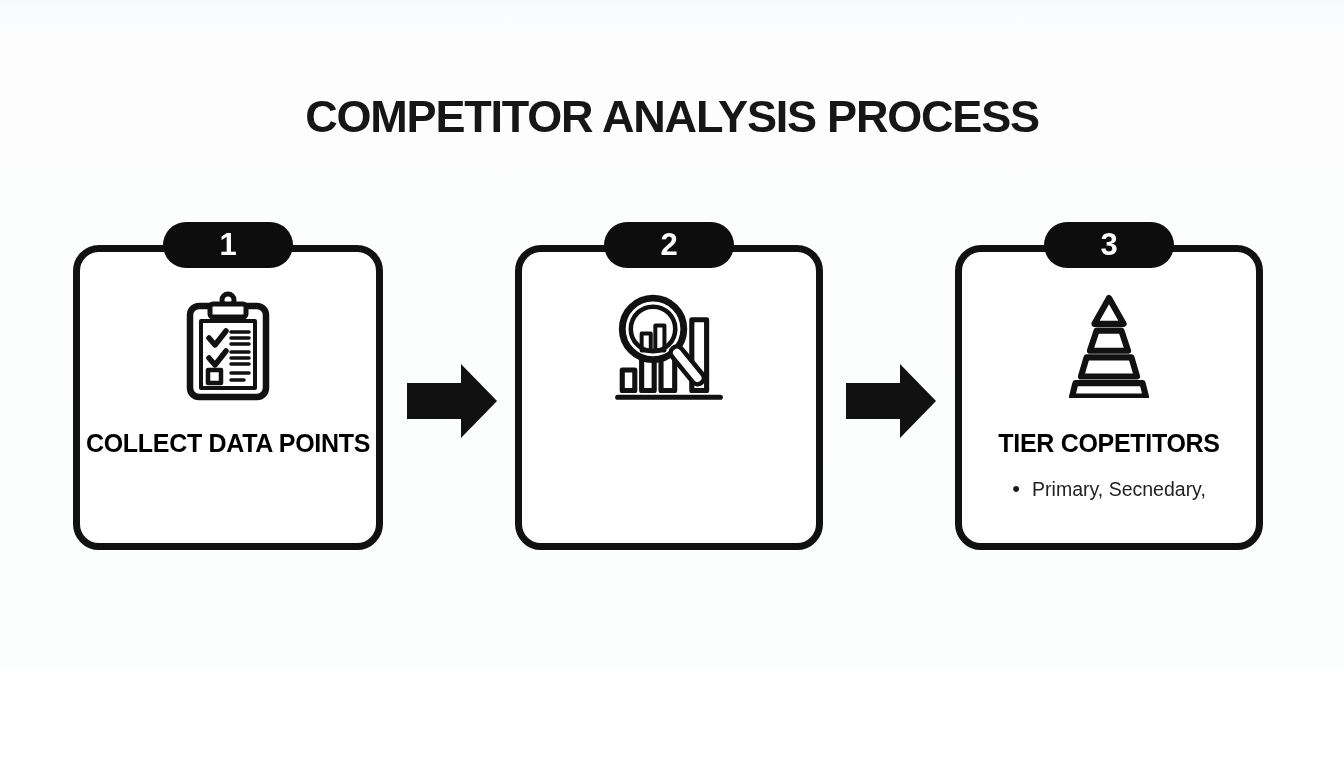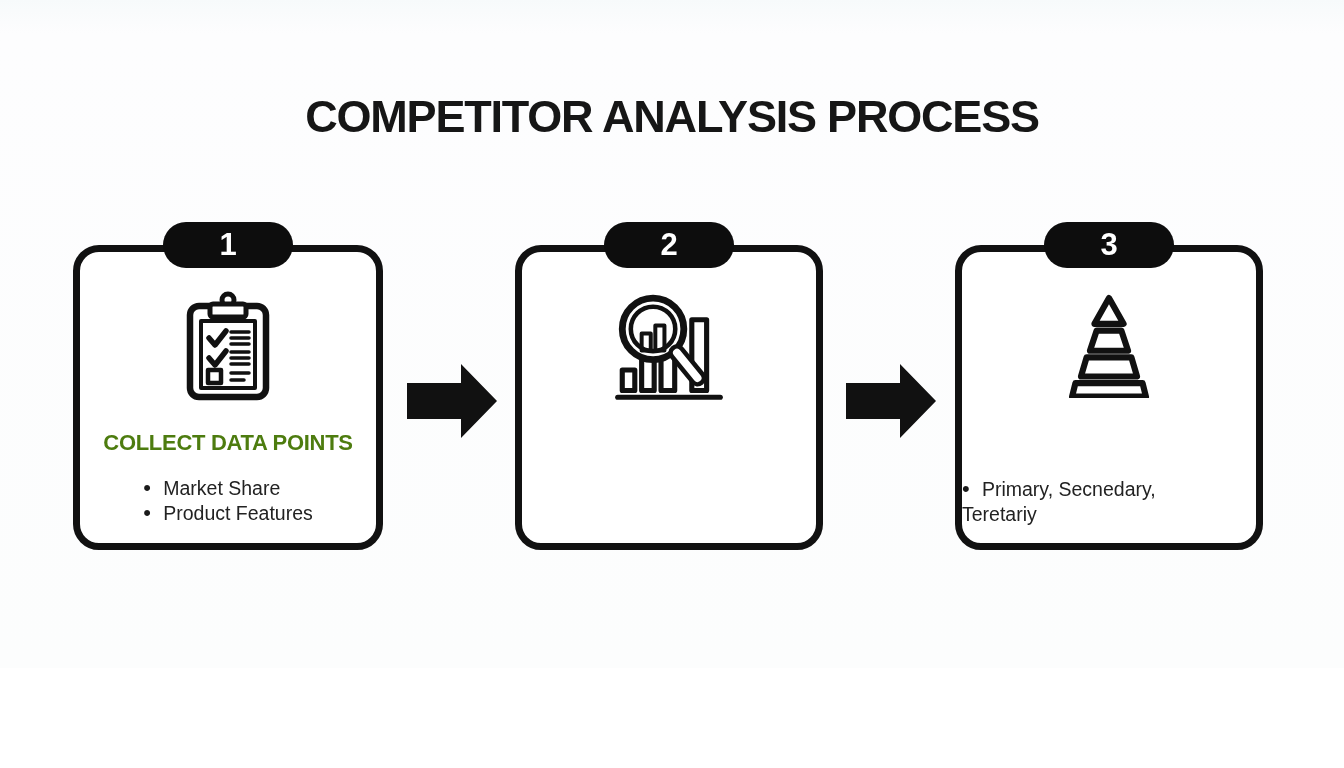--- a/index.html
+++ b/index.html
@@ -25,37 +25,37 @@
     width:130px;height:46px;background:#0d0d0d;border-radius:23px;
     color:#ffffff;text-align:center;line-height:46px;
     font-size:31px;font-weight:700;
   }
   .icon-wrap{
     position:absolute;top:38px;left:0;right:0;
     display:flex;justify-content:center;
   }
   .card-title{
     position:absolute;top:176px;left:0;right:0;margin:0;
-    text-align:center;font-size:22px;font-weight:700;color:#4d7c0f;
+    text-align:center;font-size:25px;font-weight:700;color:#000000;
     line-height:30px;letter-spacing:-0.3px;
   }
   .bullets-wrap{
     position:absolute;top:224px;left:0;right:0;text-align:center;
   }
   ul.bullets{
     display:inline-block;text-align:left;margin:0;padding:0;list-style:none;
     font-size:19.5px;line-height:25px;color:#222222;
   }
   ul.bullets li{position:relative;padding-left:20px;}
   ul.bullets li::before{
     content:"\2022";position:absolute;left:0;top:-1px;
     font-size:22px;color:#1a1a1a;
   }
   .b-line{
-    font-size:19.5px;line-height:25px;color:#222222;text-align:left;
+    font-size:19.5px;line-height:25px;color:#222222;text-align:center;
   }
   .b-line.with-dot::before{
     content:"\2022\00a0\00a0";font-size:22px;color:#1a1a1a;
   }
   .arrow{position:absolute;top:364px;}
   .arrow-1{left:407px;}
   .arrow-2{left:846px;}
 </style>
 </head>
 <body>
@@ -78,26 +78,20 @@
           <path d="M30,48 l6,7 l11,-14" stroke-width="5.5"></path>
           <path d="M52,42 h18 M52,48 h18 M52,54 h18" stroke-width="3.5"></path>
           <path d="M30,68 l6,7 l11,-14" stroke-width="5.5"></path>
           <path d="M52,62 h18 M52,68 h18 M52,74 h18" stroke-width="3.5"></path>
           <rect x="29" y="80" width="13" height="13" stroke-width="4.5"></rect>
           <path d="M52,83 h18 M52,90 h13" stroke-width="3.5"></path>
         </g>
       </svg>
     </div>
     <div class="card-title">COLLECT DATA POINTS</div>
-    <div class="bullets-wrap">
-      <ul class="bullets">
-        <li>Market Share</li>
-        <li>Product Features</li>
-      </ul>
-    </div>
   </div>
 
   <div class="arrow arrow-1">
     <svg width="90" height="74" viewBox="0 0 90 74" aria-hidden="true">
       <polygon points="0,19 54,19 54,0 90,37 54,74 54,55 0,55" fill="#111111"></polygon>
     </svg>
   </div>
 
   <div class="card card-2">
     <div class="badge">
@@ -137,19 +131,19 @@
     <div class="icon-wrap">
       <svg width="112" height="108" viewBox="0 0 100 96" aria-hidden="true">
         <g stroke="#111111" stroke-width="5.5" fill="#ffffff" stroke-linejoin="round">
           <path d="M50,7 L63,30 L37,30 Z"></path>
           <path d="M39,36 L61,36 L67,54 L33,54 Z"></path>
           <path d="M30,60 L70,60 L75,77 L25,77 Z"></path>
           <path d="M20,83 L80,83 L83,95 L17,95 Z"></path>
         </g>
       </svg>
     </div>
+    <div class="card-title">TIER COPETITORS</div>
     <div class="bullets-wrap">
       <div class="b-line with-dot">Primary, Secnedary,</div>
-      <div class="b-line">Teretariy</div>
     </div>
   </div>
 
 </div>
 
 </body></html>

